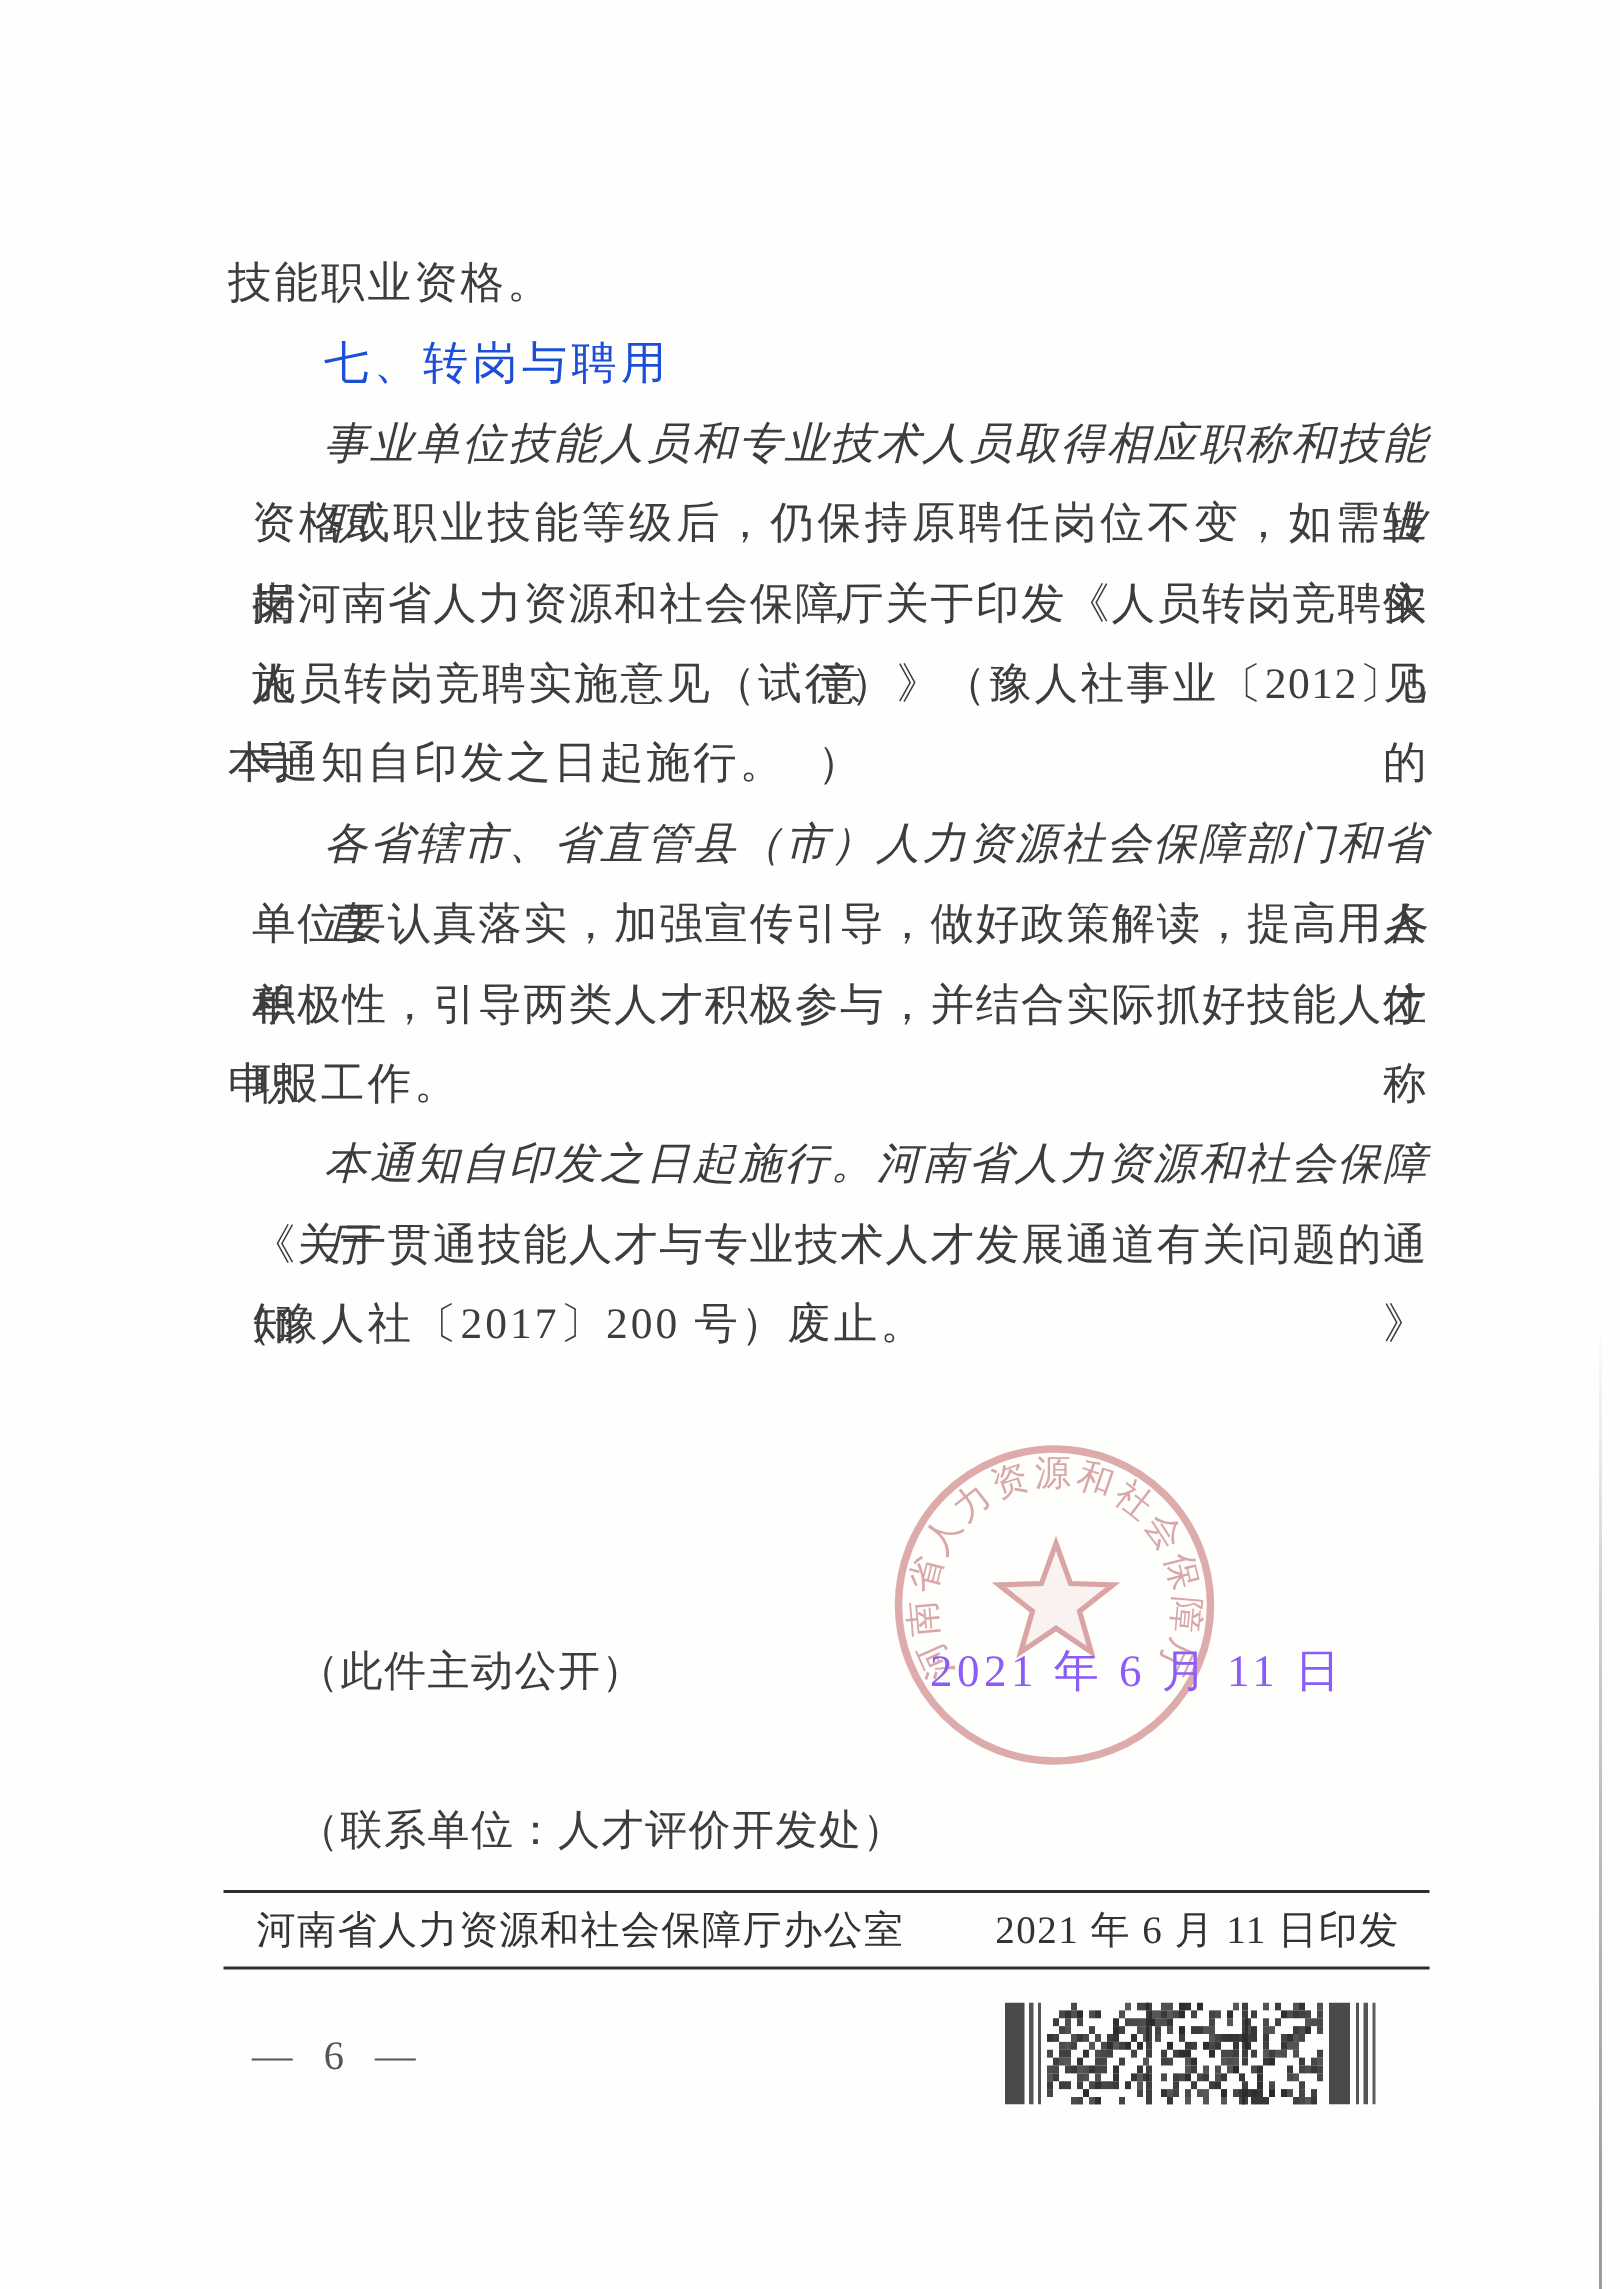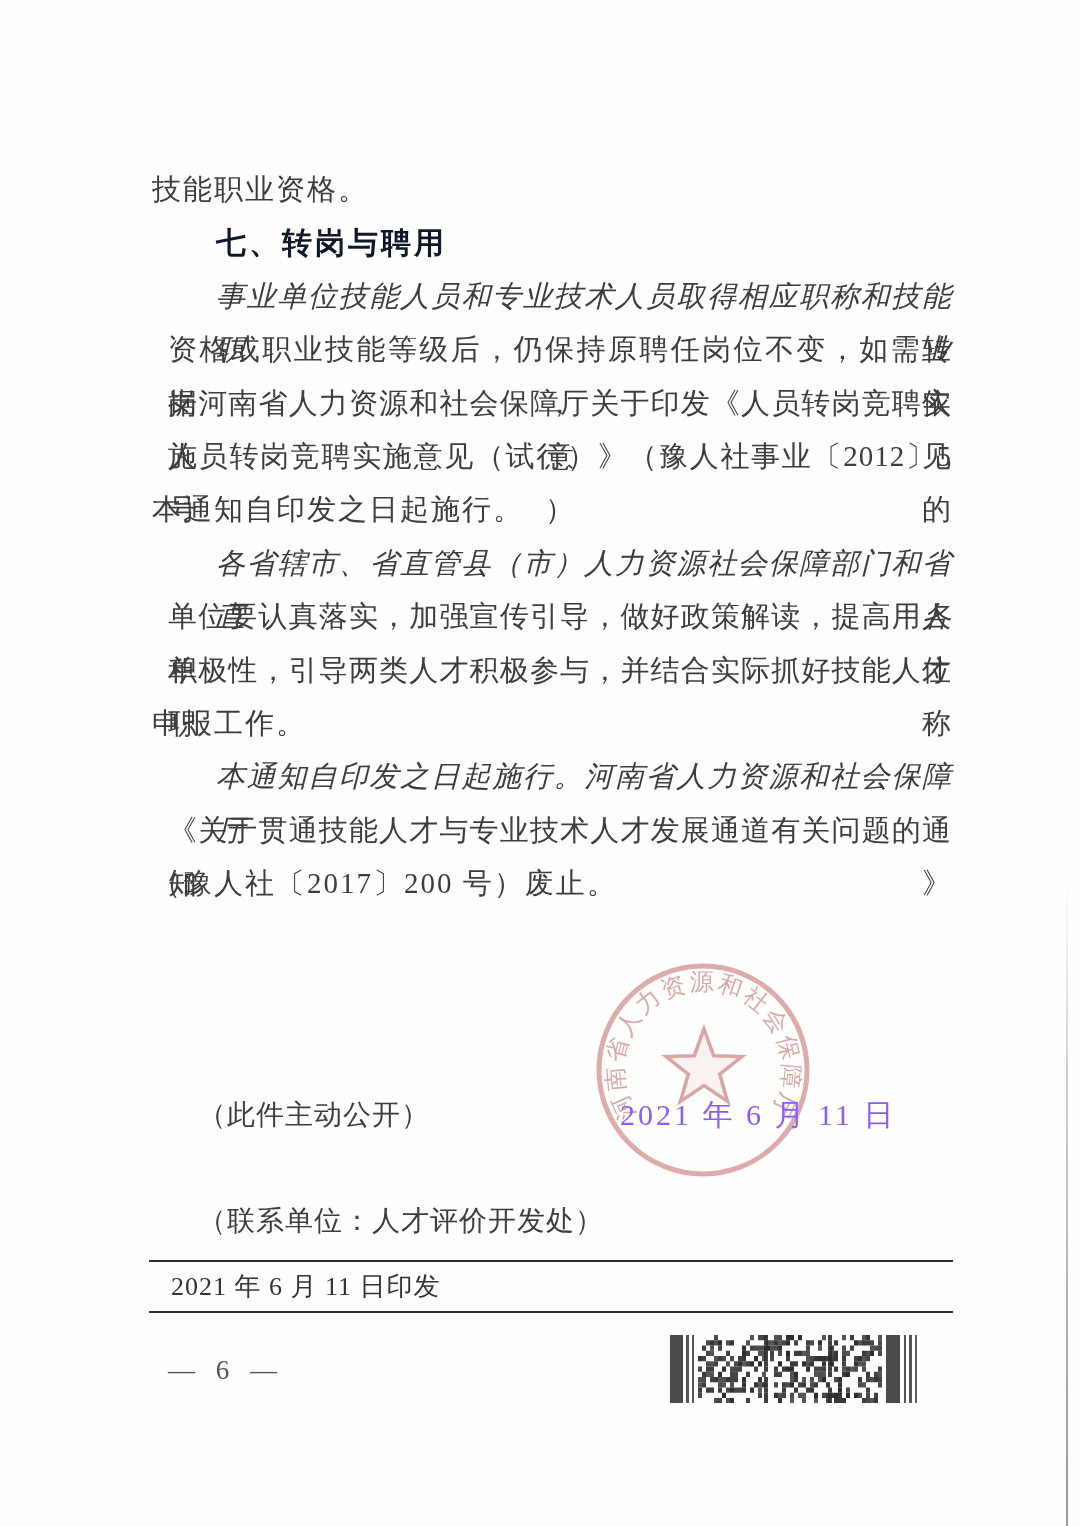--- a/index.html
+++ b/index.html
@@ -34,22 +34,22 @@
     white-space:normal;
     padding-left:64px;
     text-align:justify;
     text-align-last:justify;
     text-justify:inter-character;
     font-style:italic;
   }
   .bline.heading{
     padding-left:64px;
     font-family:"Liberation Sans","DejaVu Sans",sans-serif;
-    font-weight:700;
-    color:#0f172a;
+    font-weight:400;
+    color:#1d4ed8;
     letter-spacing:3px;
     font-size:30px;
   }
   .bline.plain{letter-spacing:2px;}
   
   #seal{position:absolute;left:588px;top:955px;width:230px;height:230px;opacity:.85;}
   
   #issue-date{
     position:absolute;left:620px;top:1095px;height:40px;line-height:40px;
     font-size:30px;letter-spacing:3px;color:#8b5cf6;white-space:nowrap;
@@ -112,20 +112,21 @@
     </text>
     <polygon points="116,74 125.7,100.7 154,101.6 131.7,119.1 139.5,146.4 116,130.5 92.5,146.4 100.3,119.1 78,101.6 106.3,100.7" fill="#dda5a5" fill-opacity="0.18" stroke="#cf8a8a" stroke-width="3.5" opacity="0.9"></polygon>
   </svg>
 
   <div id="issue-date">2021 年 6 月 11 日</div>
 
   <div id="note-public" class="note">（此件主动公开）</div>
   <div id="note-contact" class="note">（联系单位：人才评价开发处）</div>
 
   <div id="footer-box">
+    <span>河南省人力资源和社会保障厅办公室</span>
     <span>2021 年 6 月 11 日印发</span>
   </div>
 
   <div id="page-number">— 6 —</div>
 
   <svg id="barcode" viewBox="0 0 260 68">
       <rect x="0" y="0" width="13" height="68" fill="#2a2a2a" opacity="0.85"></rect>
       <rect x="16" y="0" width="3" height="68" fill="#2a2a2a" opacity="0.8"></rect>
       <rect x="22" y="0" width="2" height="68" fill="#2a2a2a" opacity="0.8"></rect>
       <rect x="44" y="0" width="4" height="5.25" fill="#2a2a2a" opacity="0.8379625988006592"></rect>

